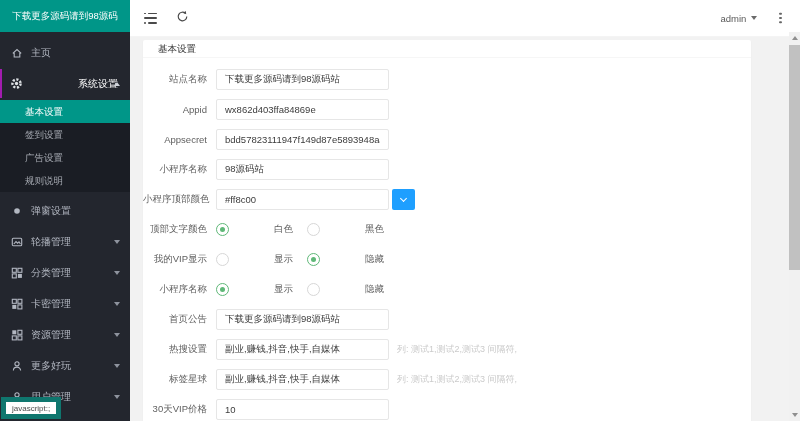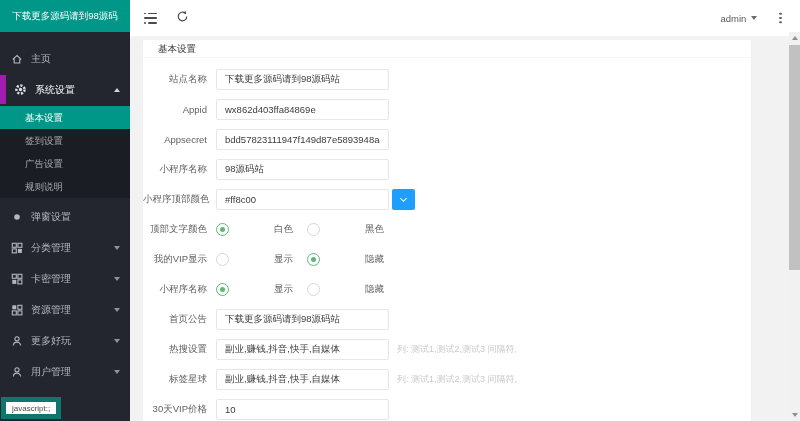--- a/index.html
+++ b/index.html
@@ -4,24 +4,24 @@
 <style>
   * { margin:0; padding:0; box-sizing:border-box; }
   html,body { background:#e9e9e9; }
   .app{ position:relative; width:800px; height:421px; overflow:hidden;
         font-family:"Liberation Sans","DejaVu Sans",sans-serif; background:#f2f2f2; }
 
   
   .sidebar{ position:absolute; left:0; top:0; width:130px; height:421px; background:#23262E; z-index:2; }
   .logo{ height:32px; line-height:32px; background:#009688; color:#fff; font-size:9.5px;
          text-align:center; white-space:nowrap; overflow:hidden; }
-  .nav{ padding-top:12px; }
+  .nav{ padding-top:6px; }
   .nav-item{ height:29px; margin-bottom:2px; display:flex; align-items:center; padding:0 10px;
              color:#B2B7C1; font-size:10px; position:relative; cursor:pointer; }
-  .nav-item.active-parent{ color:#fff; border-left:6px solid #a21caf; padding-left:8px; }
+  .nav-item.active-parent{ color:#fff; border-left:2px solid #a21caf; padding-left:8px;gap:47px; }
   .nav-icon{ width:13px; height:13px; margin-right:8px; flex-shrink:0; display:flex; align-items:center; justify-content:center; }
   .nav-icon svg{ display:block; }
   .caret{ position:absolute; right:10px; width:0; height:0; }
   .caret.up{ border-left:3.5px solid transparent; border-right:3.5px solid transparent; border-bottom:4.5px solid #cfd3da; }
   .caret.down{ border-left:3.5px solid transparent; border-right:3.5px solid transparent; border-top:4.5px solid #8e939e; }
   .submenu{ background:#1A1D24; margin-bottom:4px; }
   .sub-item{ height:23px; line-height:23px; padding-left:25px; font-size:9.5px; color:#A7ABB3; cursor:pointer; }
   .sub-item.active{ background:#009688; color:#fff; }
   .status-tip{ position:absolute; left:1px; bottom:2px; background:#fefefe; border:5px solid #0f766e;
                font-size:8px; color:#4c4c4c; padding:1.5px 6px; z-index:9; font-family:"Liberation Sans",sans-serif; }
@@ -118,20 +118,30 @@
 
       <div class="nav-item">
         <span class="nav-icon">
           <svg width="12" height="12" viewBox="0 0 12 12">
               <circle class="fl" cx="6" cy="6" r="2.8"></circle>
             </svg>
         </span>
         <span>弹窗设置</span>
       </div>
 
+      <div class="nav-item">
+        <span class="nav-icon">
+          <svg width="12" height="12" viewBox="0 0 12 12">
+              <rect class="st" x="1.3" y="2.3" width="9.4" height="7.4" rx="1"></rect>
+              <path class="st" d="M2.8 8 L5 5.6 L6.5 7.2 L8 5.8 L9.4 8"></path>
+            </svg>
+        </span>
+        <span>轮播管理</span>
+        <span class="caret down"></span>
+      </div>
 
       <div class="nav-item">
         <span class="nav-icon">
           <svg width="12" height="12" viewBox="0 0 12 12">
               <rect class="st" x="1.3" y="1.3" width="4" height="4"></rect>
               <rect class="st" x="6.9" y="1.3" width="4" height="4"></rect>
               <rect class="st" x="1.3" y="6.9" width="4" height="4"></rect>
               <rect class="fl" x="6.9" y="6.9" width="4" height="4"></rect>
             </svg>
         </span>

